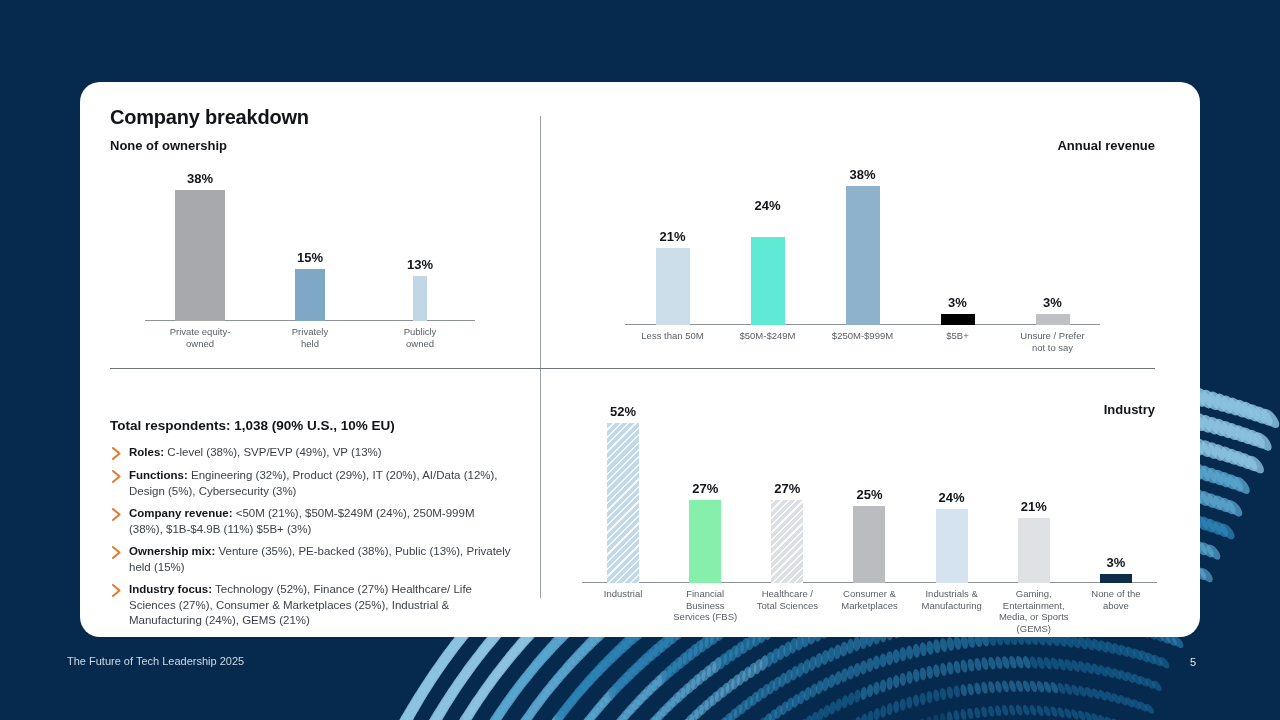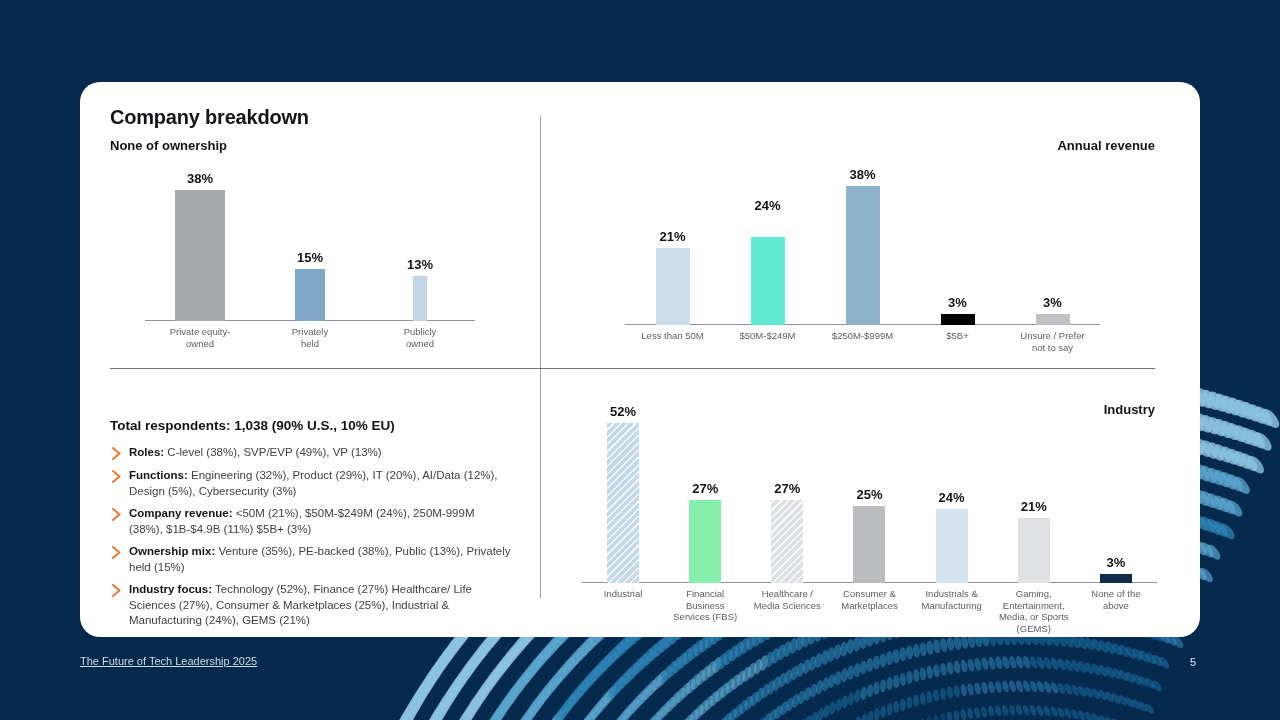--- a/index.html
+++ b/index.html
@@ -161,25 +161,24 @@
     font-size: 11.5px;
     line-height: 15.5px;
     color: #3c4249;
     max-width: 382px;
   }
   .resp-text b { color: #111418; font-weight: bold; }
 
   
   .footer-note {
     position: absolute;
-    left: 80px;
+    left: 67px;
     top: 655px;
     font-size: 11px;
     color: #cfdbe6;
-    text-decoration: underline;
   }
   .page-num {
     position: absolute;
     left: 1190px;
     top: 656px;
     font-size: 11px;
     color: #dfe8f1;
   }
 </style>
 </head>
@@ -1809,21 +1808,21 @@
           <div class="bar" style="height: 45%; background: #86efac; width: 32px;">
             <div class="bar-label">Financial
 Business
 Services (FBS)</div>
           </div>
         </div>
         <div class="bar-col">
           <div class="bar-value">27%</div>
           <div class="bar hatch" style="height: 45%; background: rgb(220, 223, 227); width: 32px;">
             <div class="bar-label">Healthcare /
-Media Sciences</div>
+Total Sciences</div>
           </div>
         </div>
         <div class="bar-col">
           <div class="bar-value">25%</div>
           <div class="bar" style="height: 41.6667%; background: rgb(187, 188, 191); width: 32px;">
             <div class="bar-label">Consumer &amp;
 Marketplaces</div>
           </div>
         </div>
         <div class="bar-col">

